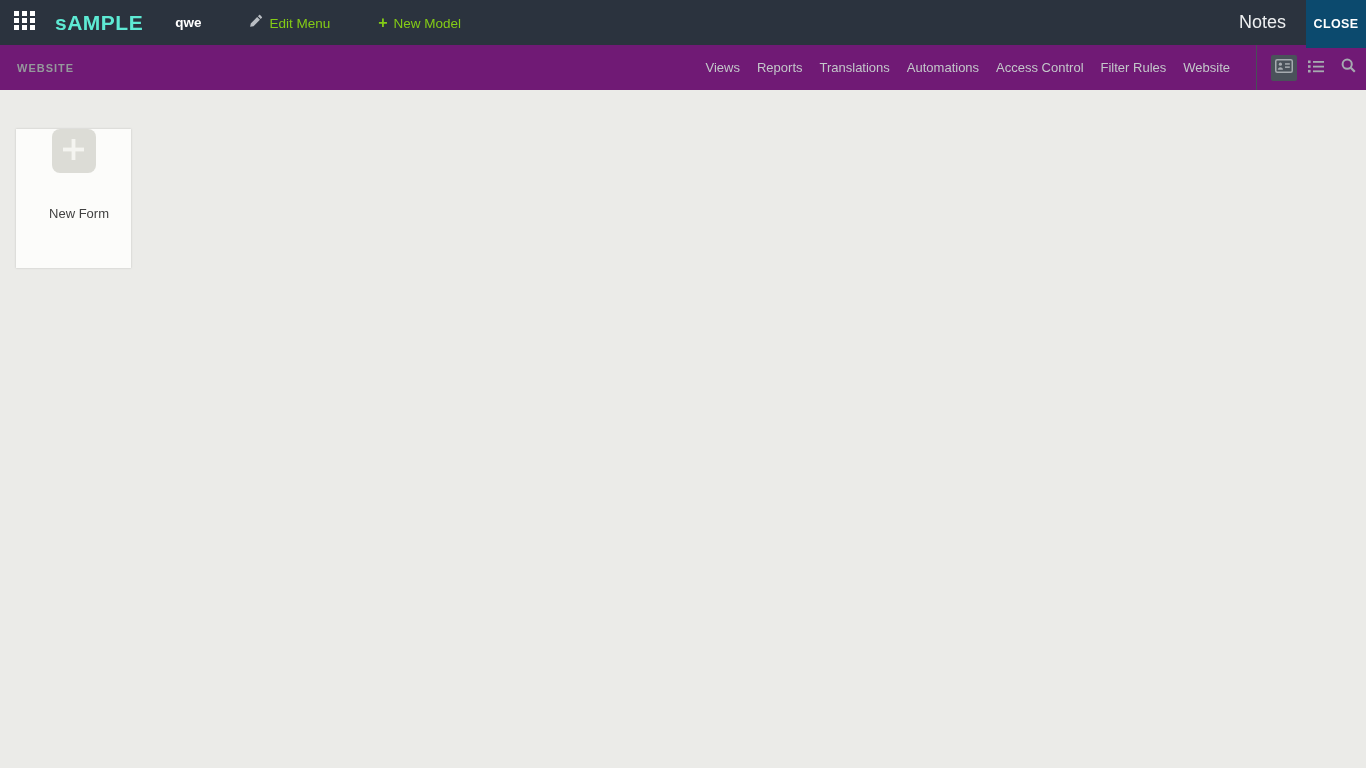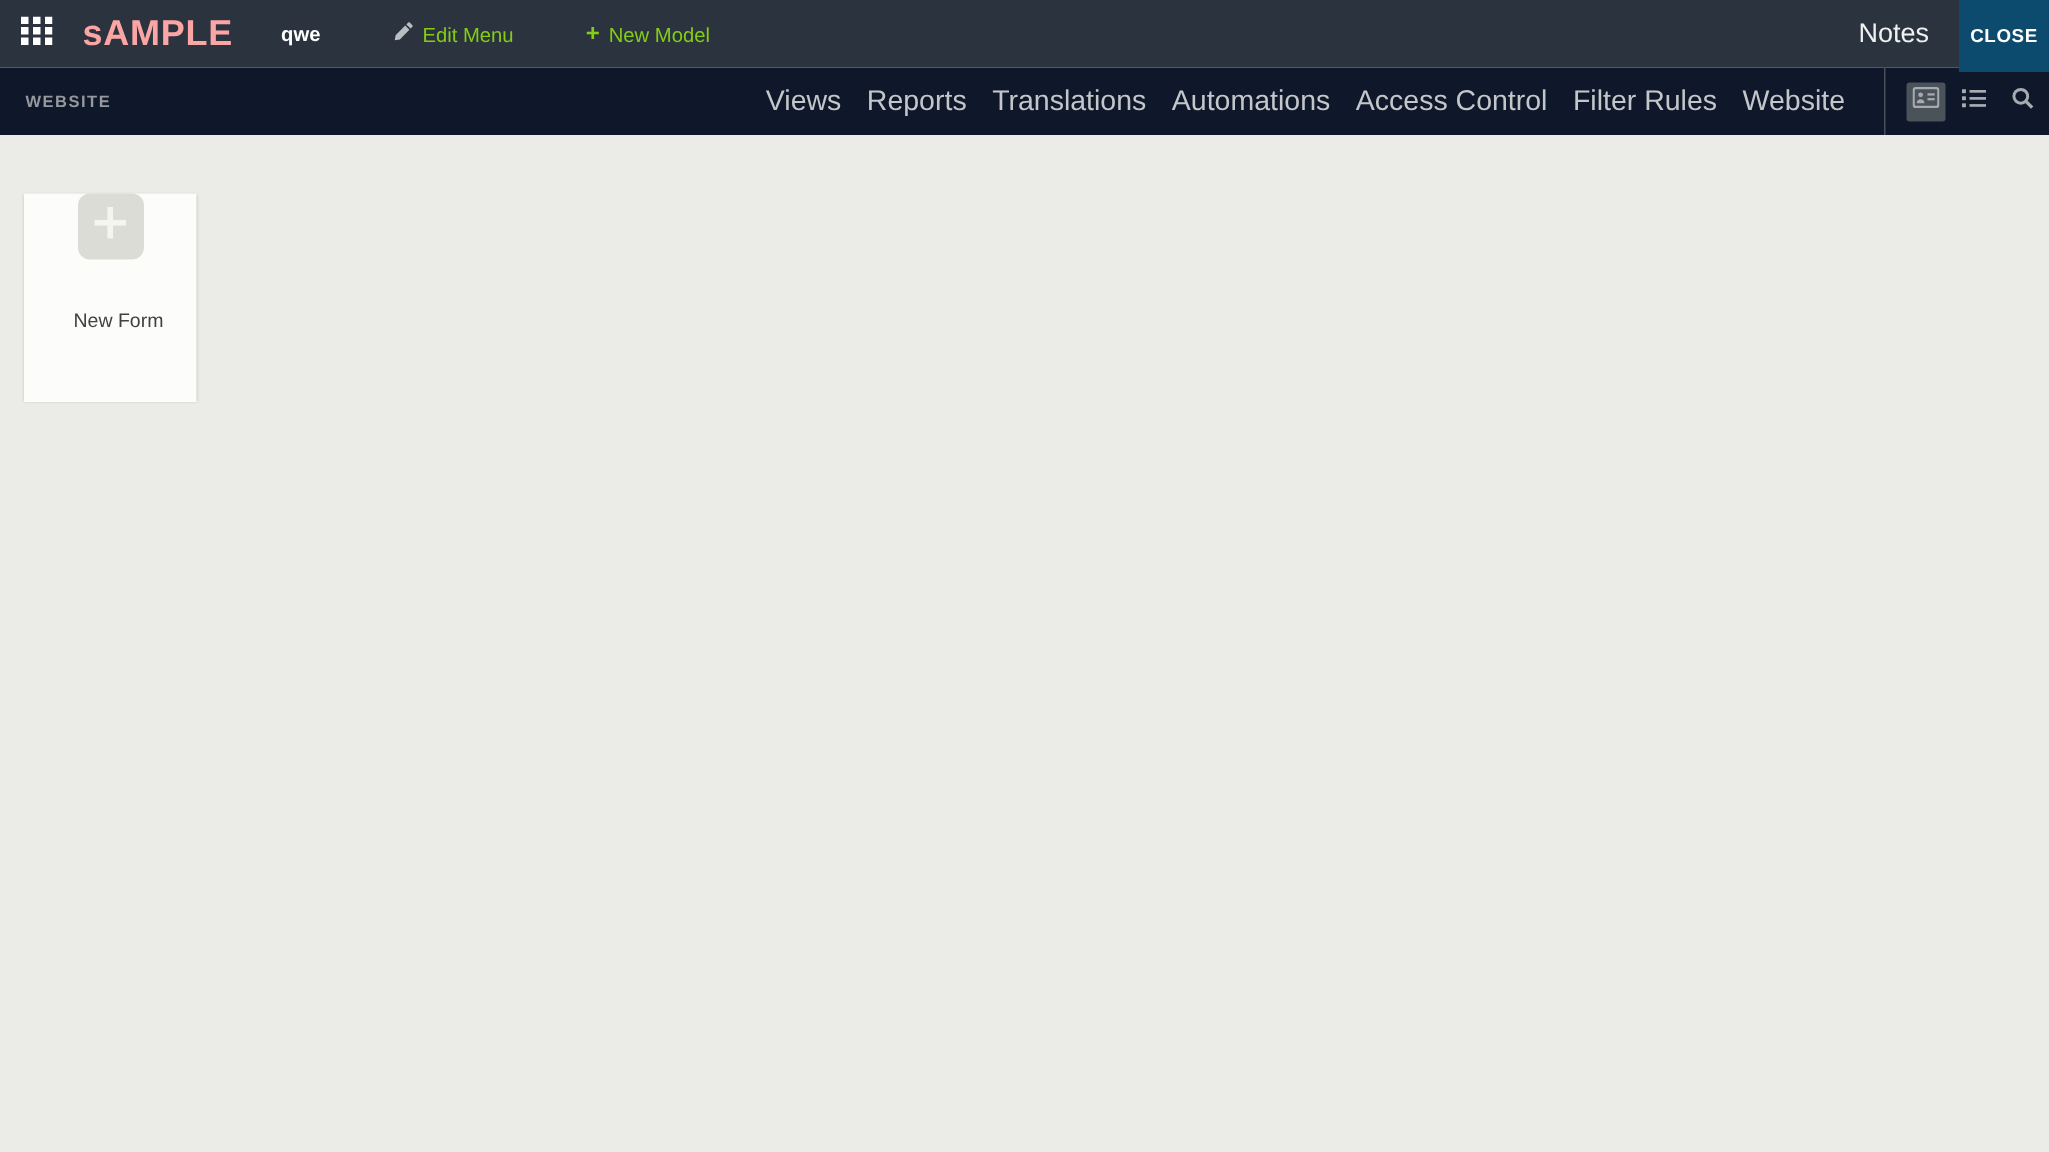--- a/index.html
+++ b/index.html
@@ -21,22 +21,22 @@
     z-index: 3;
   }
   .apps-btn {
     padding: 0 14px;
     height: 45px;
     display: flex;
     align-items: center;
     cursor: pointer;
   }
   .app-title {
-    color: #fca5a5;
-    font-size: 24px;
+    color: #5eead4;
+    font-size: 21px;
     font-weight: bold;
     letter-spacing: 0.5px;
     margin-left: 6px;
   }
   .topbar-menu-item {
     color: #ffffff;
     font-size: 13.5px;
     font-weight: bold;
     margin-left: 32px;
     cursor: pointer;
@@ -78,41 +78,41 @@
     justify-content: center;
     cursor: pointer;
     font-family: "Liberation Sans", sans-serif;
   }
 
   
   .subbar {
     position: absolute;
     top: 45px; left: 0; right: 0;
     height: 45px;
-    background: #0f172a;
+    background: #701a75;
     display: flex;
     align-items: center;
     z-index: 2;
   }
   .section-label {
     margin-left: 17px;
     color: #95999c;
     font-size: 11px;
     font-weight: bold;
     letter-spacing: 1px;
   }
   .subbar-spacer { flex: 1; }
   .subbar-nav {
     display: flex;
     align-items: center;
     gap: 17px;
   }
   .subbar-nav-item {
     color: #c3c7ca;
-    font-size: 19px;
+    font-size: 13px;
     cursor: pointer;
     white-space: nowrap;
   }
   .subbar-divider {
     width: 1px;
     height: 45px;
     background: #484f57;
     margin: 0 14px 0 26px;
   }
   .view-switcher {

